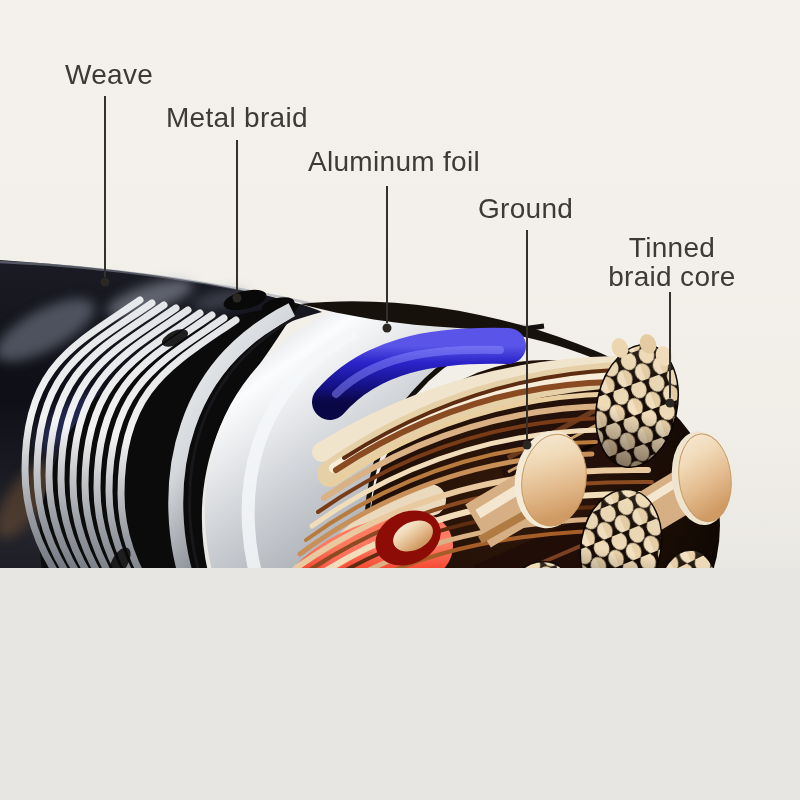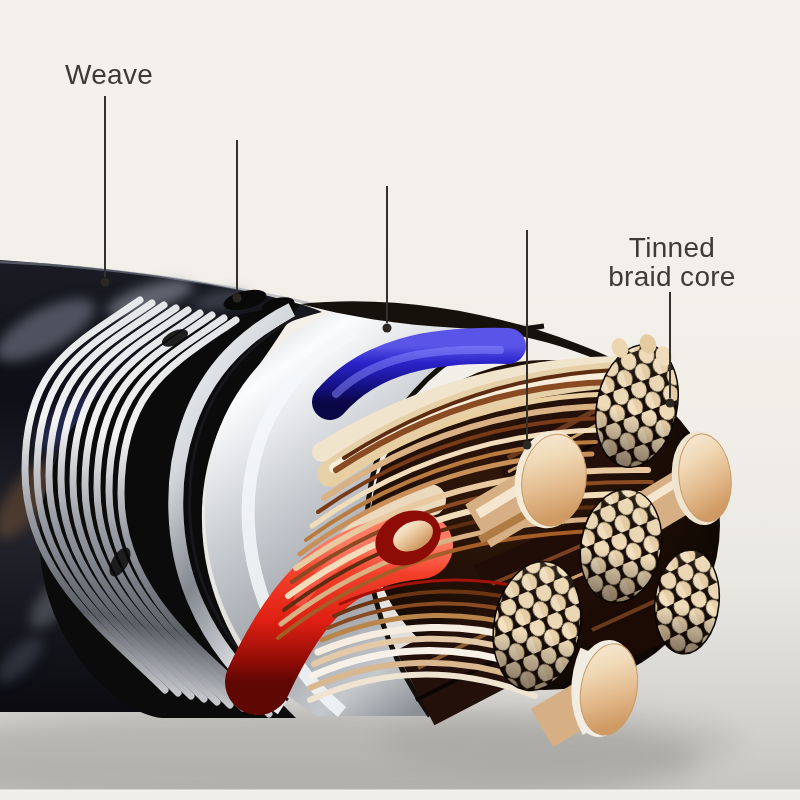--- a/index.html
+++ b/index.html
@@ -1,16 +1,16 @@
 <!DOCTYPE html>
 <html><head>
 <meta charset="utf-8">
 <style>
   html,body{margin:0;padding:0;background:#e8e6e2;}
-  #stage{position:relative;width:800px;height:800px;overflow:hidden;
+  #stage{position:relative;width:800px;height:568px;overflow:hidden;
          font-family:"Liberation Sans",sans-serif;}
   #stage svg{position:absolute;left:0;top:0;}
   .label{position:absolute;color:#3e3a34;font-size:28px;line-height:30px;
          letter-spacing:.3px;white-space:nowrap;}
   .label.two-line{white-space:normal;text-align:center;width:156px;line-height:29px;}
 </style>
 </head>
 <body>
 
 <div id="stage">
@@ -268,15 +268,18 @@
   <g fill="#2b2823">
     <circle cx="105" cy="282" r="4.5"></circle>
     <circle cx="237" cy="298" r="4.5"></circle>
     <circle cx="387" cy="328" r="4.5"></circle>
     <circle cx="527" cy="445" r="4.5"></circle>
     <circle cx="670" cy="403" r="4.5"></circle>
   </g>
 </svg>
 
 <div class="label" style="left:65px;top:60px;">Weave</div>
+<div class="label" style="left:166px;top:103px;">Metal braid</div>
+<div class="label" style="left:308px;top:147px;">Aluminum foil</div>
+<div class="label" style="left:478px;top:194px;">Ground</div>
 <div class="label two-line" style="left:594px;top:233px;">Tinned braid core</div>
 
 </div>
 
 </body></html>

